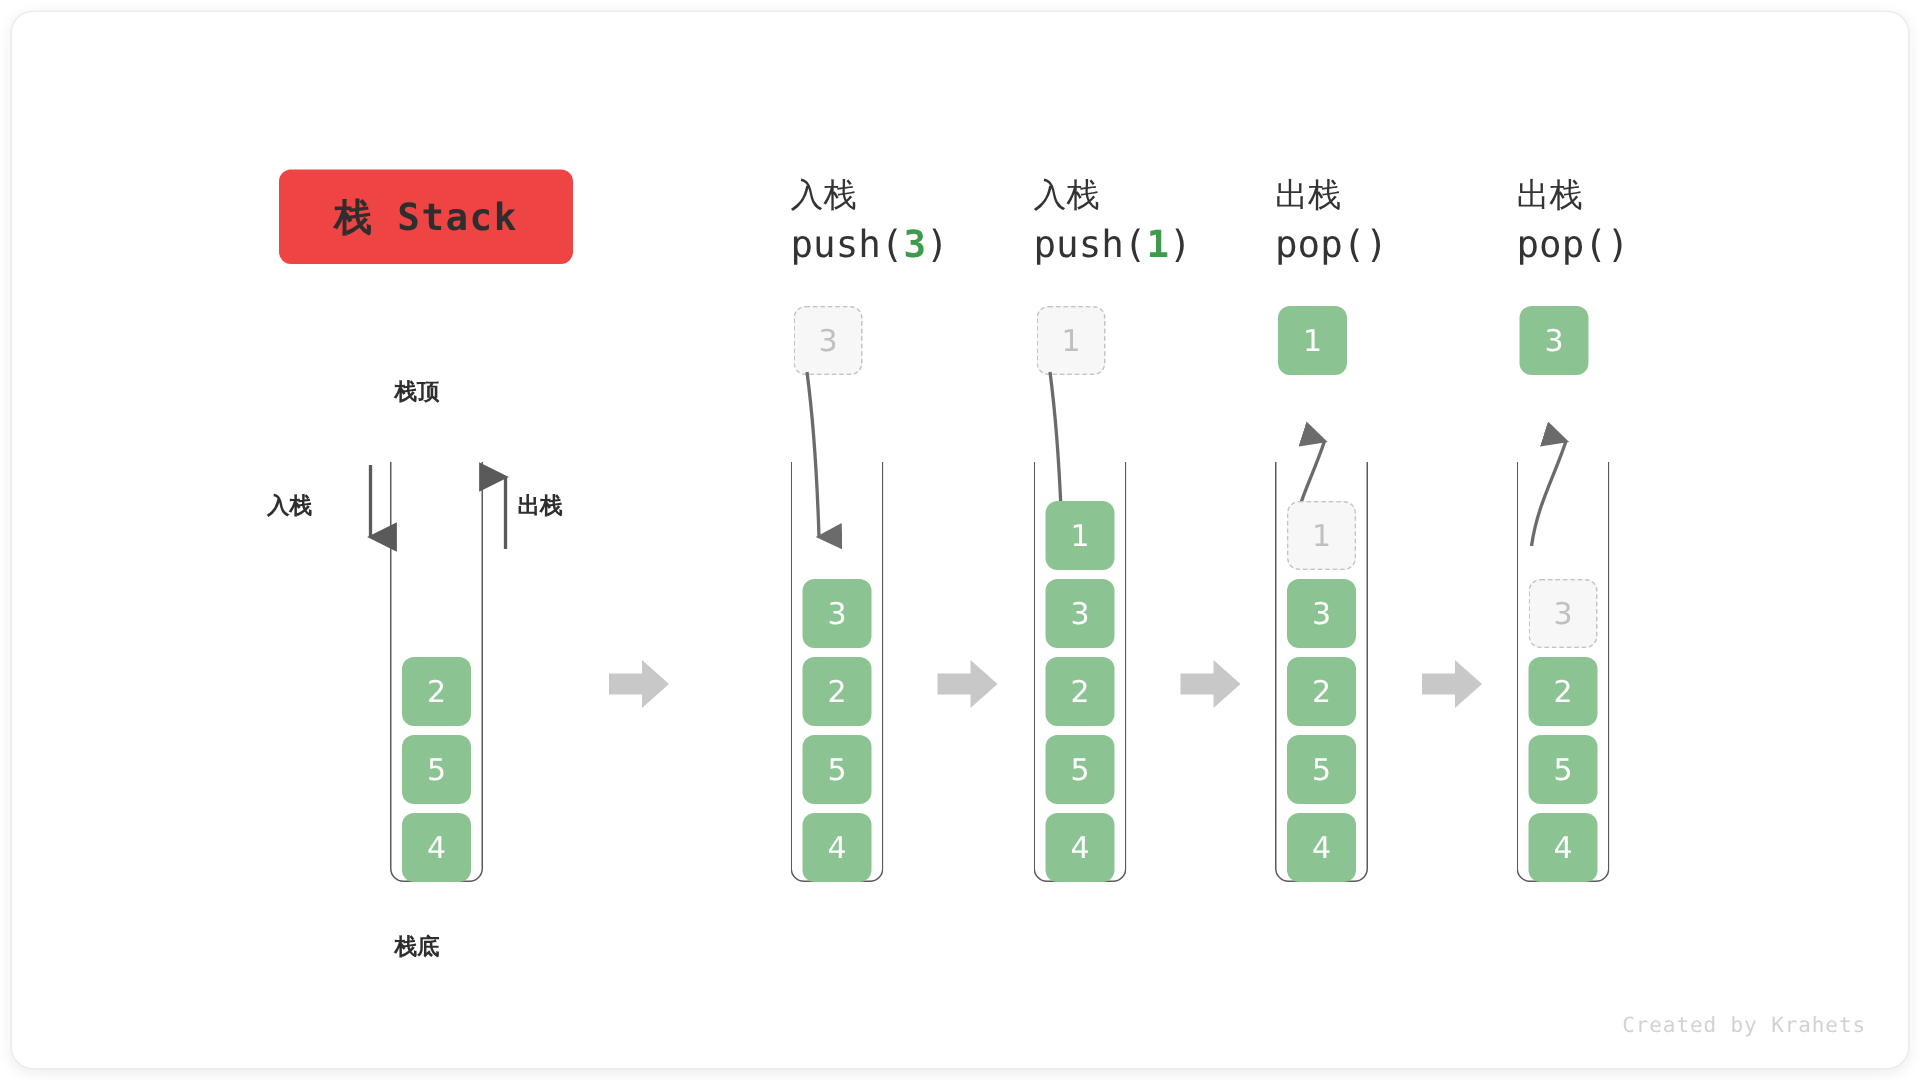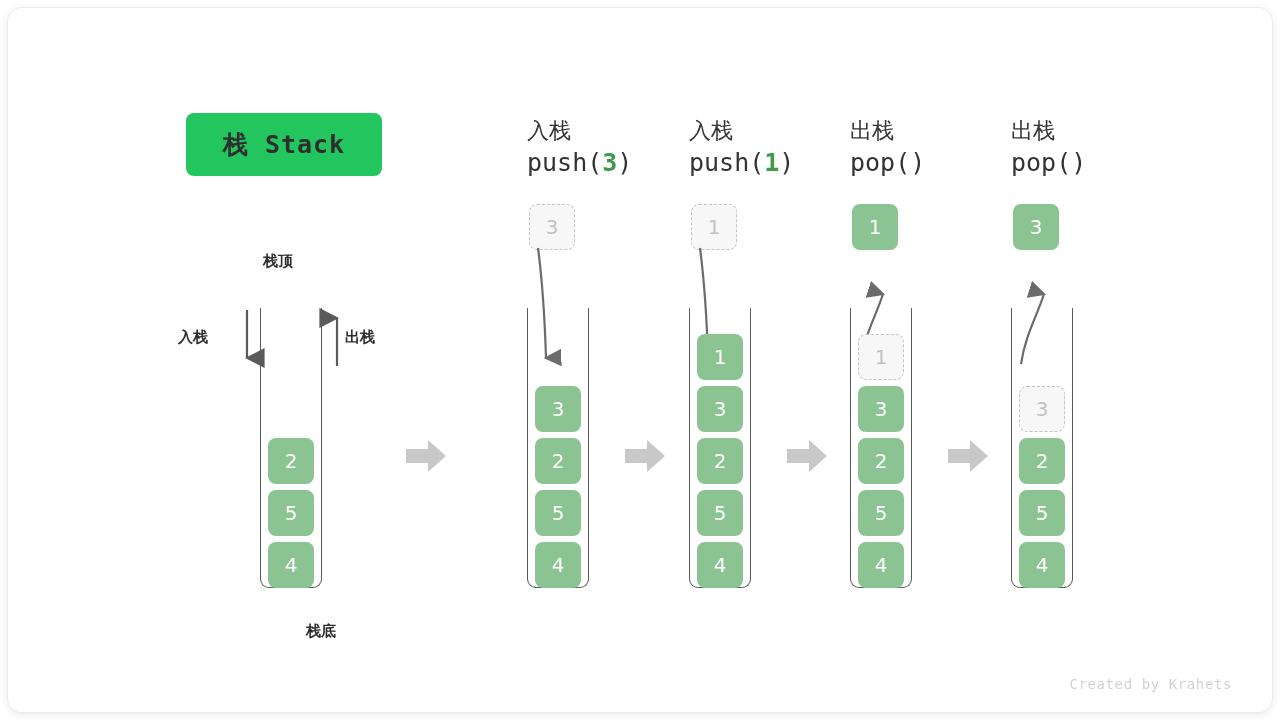--- a/index.html
+++ b/index.html
@@ -10,33 +10,33 @@
   #canvas{
     position:absolute;left:8px;top:8px;width:1264px;height:704px;
     background:#ffffff;border-radius:14px;
     box-shadow:0 0 0 1px #ececec, 0 2px 10px rgba(0,0,0,.10);
   }
   .abs{position:absolute;}
 
   
   #title-badge{
     left:178px;top:105px;width:196px;height:63px;
-    background:#22c55e;border-radius:8px;
+    background:#ef4444;border-radius:8px;
     display:flex;align-items:center;justify-content:center;
     font-family:"DejaVu Sans Mono","Liberation Mono",monospace;
     font-size:25px;font-weight:bold;color:#2e2e2e;letter-spacing:1px;
   }
 
   
   .cn-label{
     font-family:"DejaVu Sans","Liberation Sans",sans-serif;
     font-weight:bold;font-size:15px;color:#2e2e2e;white-space:nowrap;
   }
   #label-top{left:255px;top:244px;}
-  #label-bottom{left:255px;top:614px;margin-left:43px;}
+  #label-bottom{left:255px;top:614px;}
   #label-push{left:170px;top:320px;}
   #label-pop{left:337px;top:320px;}
 
   
   .stack-col{position:absolute;}
   .stack-box{
     position:absolute;
     border-left:1.5px solid #5a5a5a;
     border-right:1.5px solid #5a5a5a;
     border-bottom:1.5px solid #5a5a5a;
@@ -77,21 +77,21 @@
     font-family:"DejaVu Sans Mono","Liberation Mono",monospace;
     font-size:25px;color:#333333;display:block;
   }
   .col-head .code em{font-style:normal;color:#3f9a4c;font-weight:bold;}
 
   
   .step-arrow{position:absolute;width:44px;height:44px;}
 
   
   #footer{
-    right:40px;bottom:20px;
+    right:28px;bottom:20px;
     font-family:"DejaVu Sans Mono","Liberation Mono",monospace;
     font-size:14px;color:#d2d2d2;letter-spacing:.6px;white-space:nowrap;
   }
   svg{display:block;overflow:visible;}
 </style>
 </head>
 <body>
 
 <div id="canvas">
 

